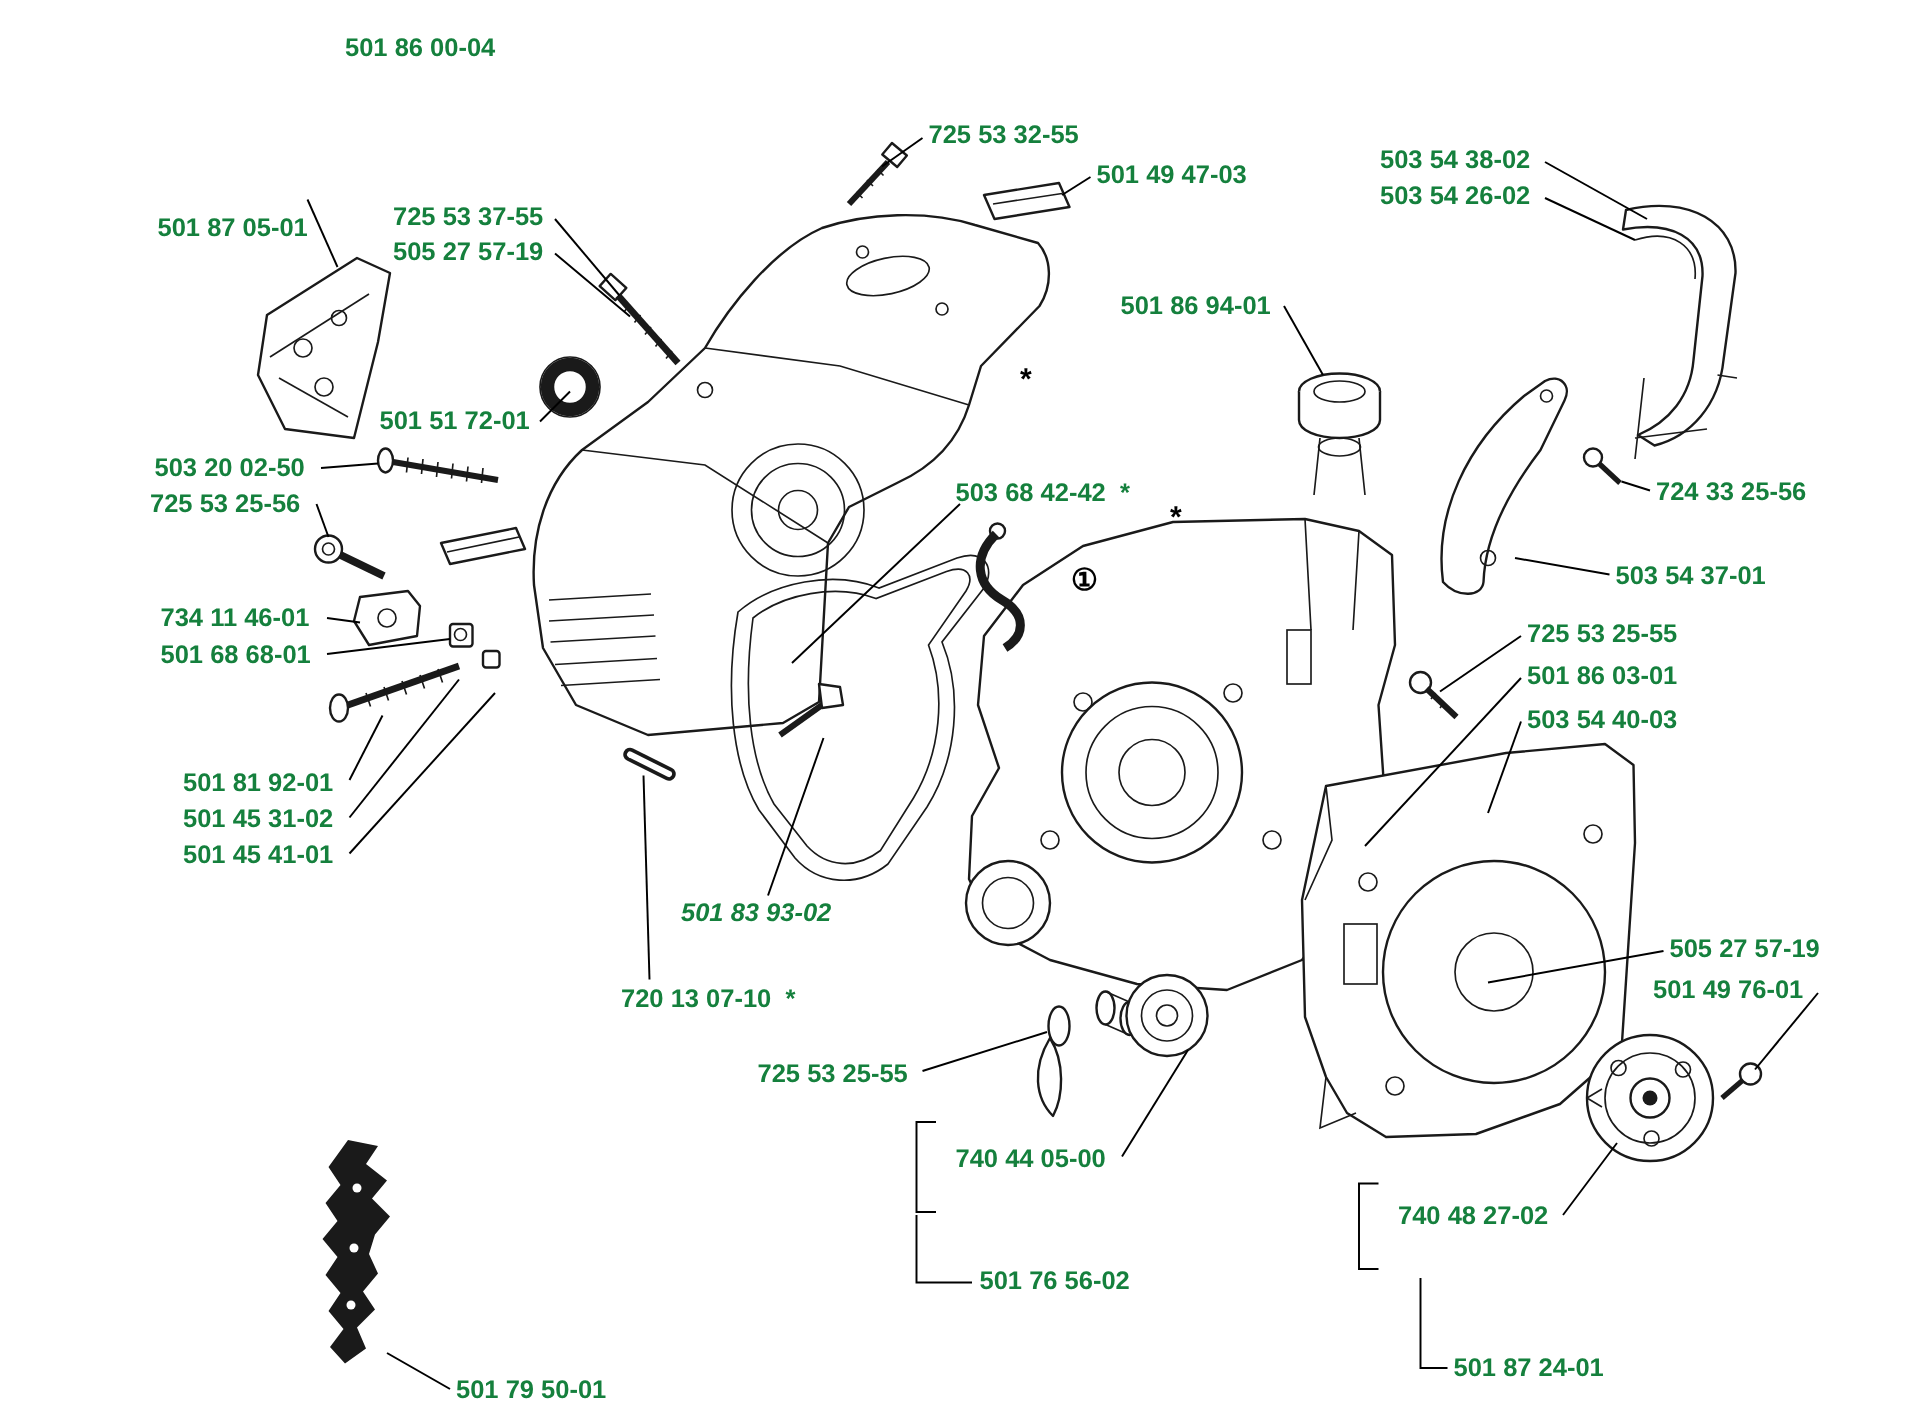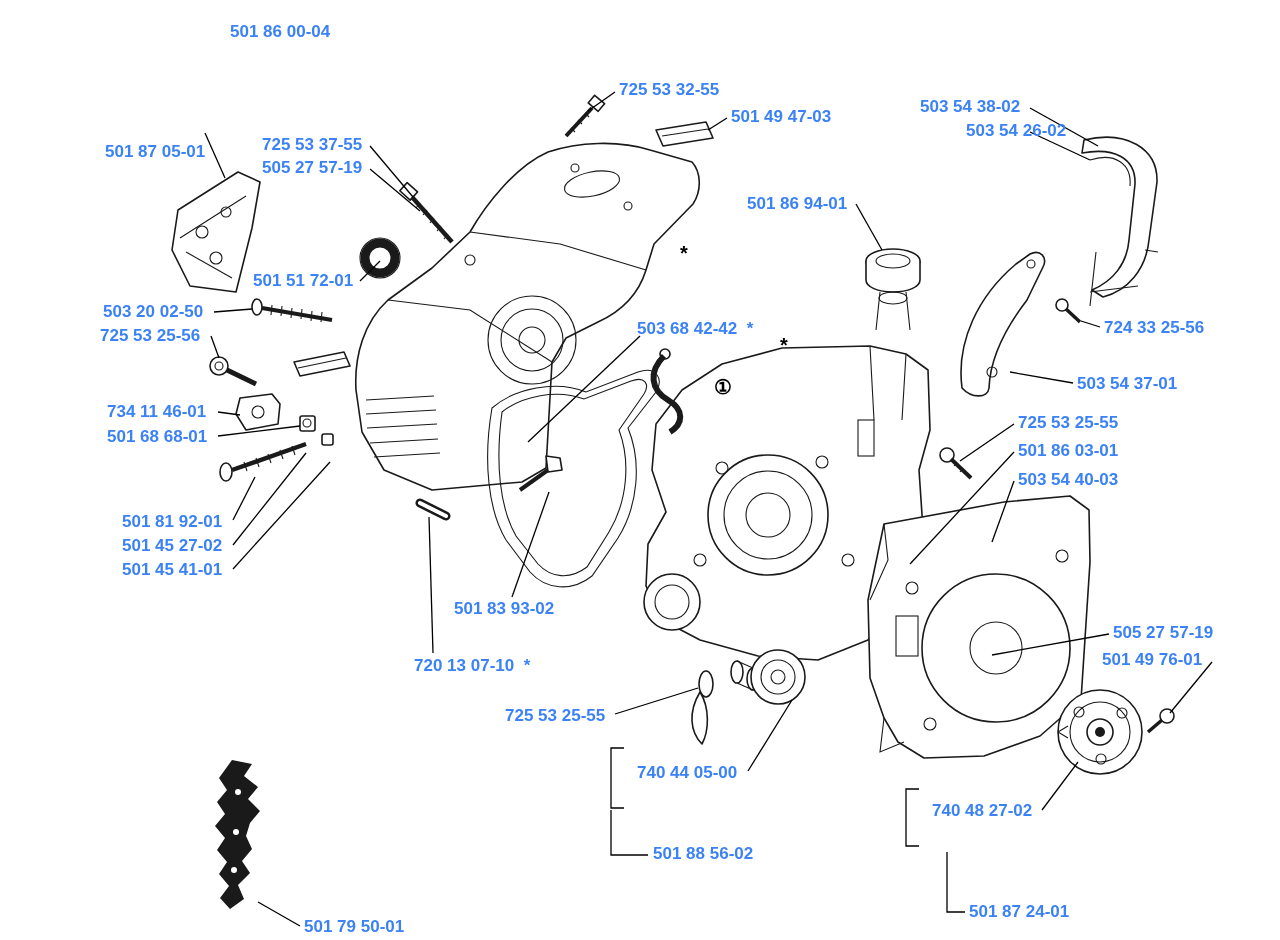--- a/index.html
+++ b/index.html
@@ -1,19 +1,19 @@
 <!DOCTYPE html>
 <html><head>
 <meta charset="utf-8">
 <style>
   html,body{margin:0;padding:0;background:#fff;}
   .stage{position:relative;width:1280px;height:940px;background:#fff;overflow:hidden;
          font-family:"Liberation Sans",sans-serif;}
   .stage svg{position:absolute;left:0;top:0;}
-  .part-label{position:absolute;font-weight:bold;font-size:17px;line-height:20px;color:#3b82f6;white-space:pre;}
+  .part-label{position:absolute;font-weight:bold;font-size:17px;line-height:20px;color:#15803d;white-space:pre;}
   .sym{position:absolute;font-weight:bold;font-size:20px;line-height:20px;color:#000;}
   .watermark{position:absolute;left:322px;top:390px;font-family:"DejaVu Serif",serif;font-weight:bold;
              font-size:106px;line-height:1;color:rgba(120,120,120,0.42);white-space:nowrap;
              pointer-events:none;letter-spacing:1px;}
   .watermark sup{font-size:30px;}
   .outline{fill:#fff;stroke:#1a1a1a;stroke-width:1.6;stroke-linejoin:round;}
   .thin{fill:none;stroke:#1a1a1a;stroke-width:1.1;}
   .fillb{fill:#1a1a1a;stroke:none;}
   .leader{fill:none;stroke:#000;stroke-width:1.3;}
 </style>
@@ -247,43 +247,43 @@
 
 
   <div id="labels-layer">
       <div class="part-label" style="left: 230px; top: 22px;">501 86 00-04</div>
       <div class="part-label" style="left: 105px; top: 113px; margin-top: 29px;">501 87 05-01</div>
       <div class="part-label" style="left: 262px; top: 135px;">725 53 37-55</div>
       <div class="part-label" style="left: 262px; top: 158px;">505 27 57-19</div>
       <div class="part-label" style="left: 619px; top: 80px;">725 53 32-55</div>
       <div class="part-label" style="left: 731px; top: 107px;">501 49 47-03</div>
       <div class="part-label" style="left: 920px; top: 97px;">503 54 38-02</div>
-      <div class="part-label" style="left: 920px; top: 121px; margin-left: 46px;">503 54 26-02</div>
+      <div class="part-label" style="left: 920px; top: 121px;">503 54 26-02</div>
       <div class="part-label" style="left: 747px; top: 194px;">501 86 94-01</div>
       <div class="part-label" style="left: 253px; top: 271px;">501 51 72-01</div>
       <div class="part-label" style="left: 103px; top: 302px;">503 20 02-50</div>
       <div class="part-label" style="left: 100px; top: 326px;">725 53 25-56</div>
       <div class="part-label" style="left: 637px; top: 319px;">503 68 42-42  *</div>
       <div class="part-label" style="left: 1104px; top: 318px;">724 33 25-56</div>
       <div class="part-label" style="left: 1077px; top: 374px;">503 54 37-01</div>
       <div class="part-label" style="left: 107px; top: 402px;">734 11 46-01</div>
       <div class="part-label" style="left: 107px; top: 427px;">501 68 68-01</div>
       <div class="part-label" style="left: 1018px; top: 413px;">725 53 25-55</div>
       <div class="part-label" style="left: 1018px; top: 441px;">501 86 03-01</div>
       <div class="part-label" style="left: 1018px; top: 470px;">503 54 40-03</div>
       <div class="part-label" style="left: 122px; top: 512px;">501 81 92-01</div>
-      <div class="part-label" style="left: 122px; top: 536px;">501 45 27-02</div>
+      <div class="part-label" style="left: 122px; top: 536px;">501 45 31-02</div>
       <div class="part-label" style="left: 122px; top: 560px;">501 45 41-01</div>
-      <div class="part-label" style="left: 454px; top: 599px;">501 83 93-02</div>
+      <div class="part-label" style="left: 454px; top: 599px; font-style: italic;">501 83 93-02</div>
       <div class="part-label" style="left: 414px; top: 656px;">720 13 07-10  *</div>
       <div class="part-label" style="left: 505px; top: 706px;">725 53 25-55</div>
       <div class="part-label" style="left: 1113px; top: 623px;">505 27 57-19</div>
       <div class="part-label" style="left: 1102px; top: 650px;">501 49 76-01</div>
       <div class="part-label" style="left: 637px; top: 763px;">740 44 05-00</div>
       <div class="part-label" style="left: 932px; top: 801px;">740 48 27-02</div>
-      <div class="part-label" style="left: 653px; top: 844px;">501 88 56-02</div>
+      <div class="part-label" style="left: 653px; top: 844px;">501 76 56-02</div>
       <div class="part-label" style="left: 969px; top: 902px;">501 87 24-01</div>
       <div class="part-label" style="left: 304px; top: 917px;">501 79 50-01</div>
       <div class="sym" style="left: 680px; top: 243px;">*</div>
       <div class="sym" style="left: 780px; top: 335px;">*</div>
       <div class="sym" style="left: 714px; top: 377px;">①</div>
     </div>
 </div>
 
 </body></html>

